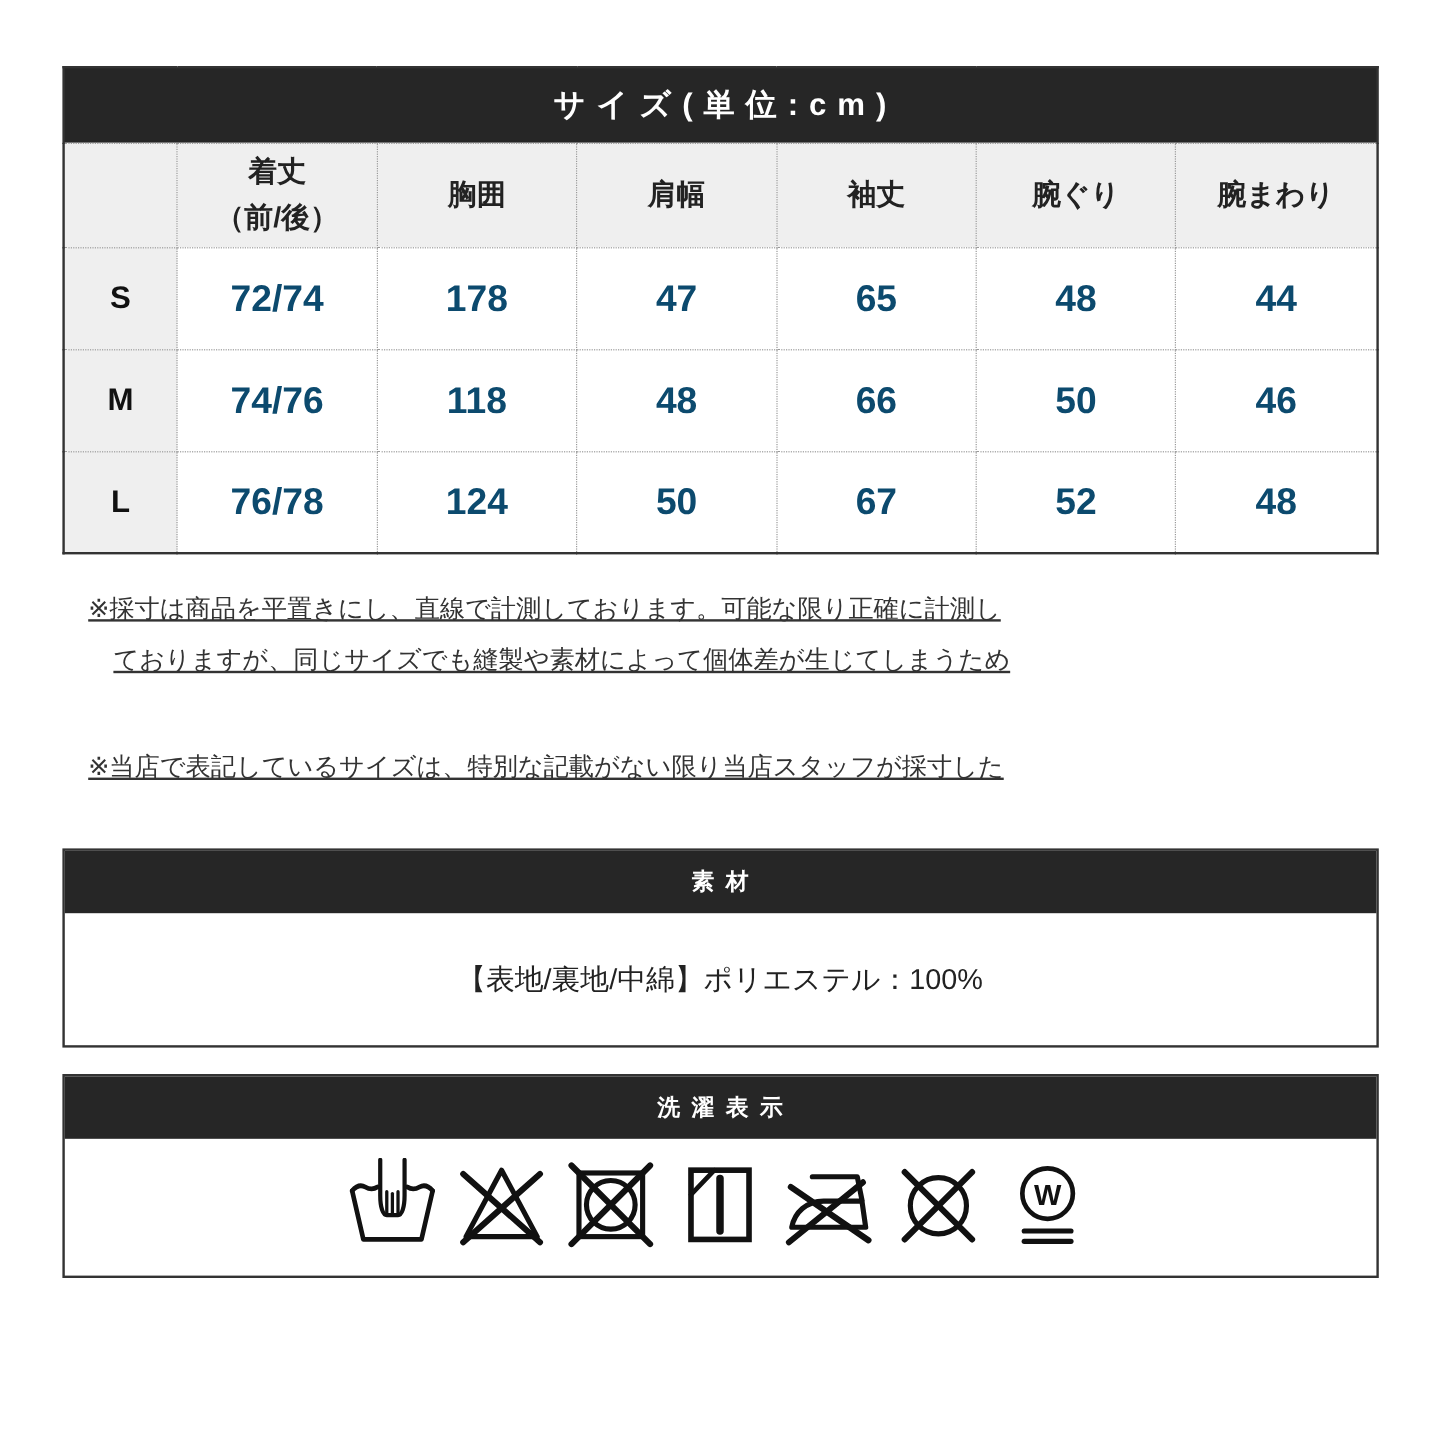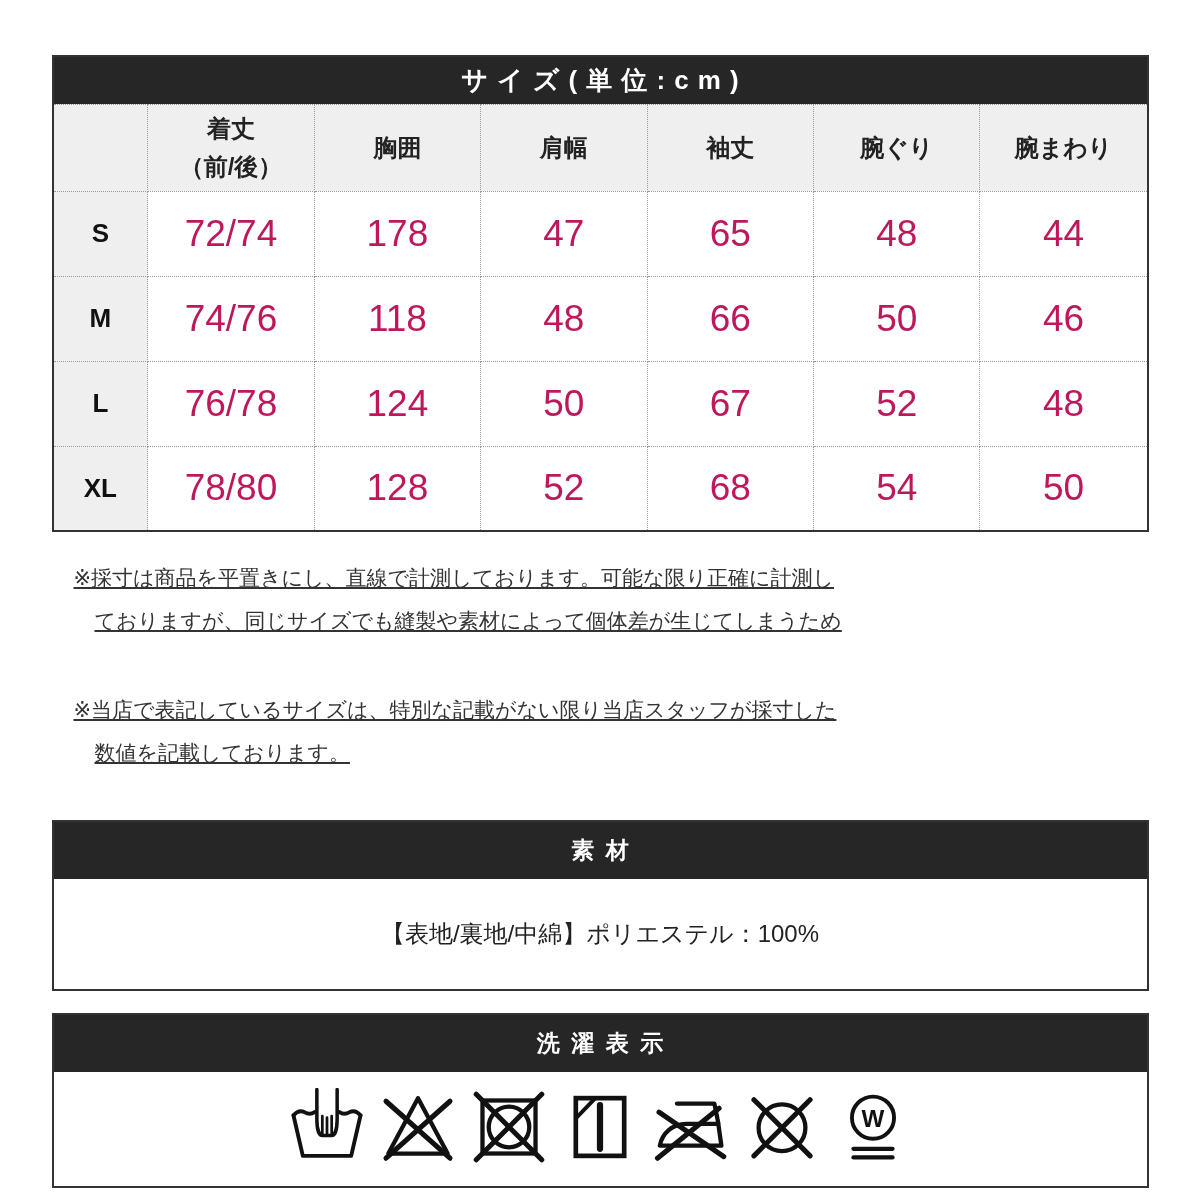--- a/index.html
+++ b/index.html
@@ -29,21 +29,21 @@
     text-align: center;
     vertical-align: middle;
   }
   .title-bar th {
     background: #262626;
     color: #ffffff;
     font-size: 26px;
     font-weight: bold;
     letter-spacing: 0.35em;
     text-indent: 0.35em;
-    height: 48px;
+    height: 63px;
     border: none;
   }
   .cols th {
     background: #efefef;
     color: #222222;
     font-size: 24px;
     font-weight: bold;
     height: 87px;
     line-height: 1.55;
   }
@@ -52,40 +52,40 @@
   .cols th .lbl { display: block; }
   tbody th.size-label {
     background: #efefef;
     color: #111111;
     font-size: 26px;
     font-weight: bold;
     height: 85px;
   }
   tbody td.val {
     background: #ffffff;
-    color: #be185d;
-    font-size: 37px;
-    font-weight: 400;
+    color: #0c4a6e;
+    font-size: 31px;
+    font-weight: 700;
     height: 85px;
   }
 
   
   .notes { margin: 24px 0 0 22px; text-decoration: underline; }
   .note { margin: 0 0 46px 0; font-size: 21px; color: #333333; line-height: 2.05; }
   .note .line { display: block; }
   .note .line.cont { padding-left: 21px; }
 
   
   .panel { border: 2px solid #333333; background: #ffffff; }
   .panel.material { margin-top: 34px; }
   .panel.laundry { margin-top: 22px; }
   .panel-header {
     background: #262626;
     color: #ffffff;
-    font-size: 23px;
+    font-size: 19px;
     font-weight: bold;
     text-align: center;
     letter-spacing: 0.5em;
     text-indent: 0.5em;
     padding: 13px 0;
   }
   .panel-body.material-body {
     text-align: center;
     font-size: 24px;
     color: #222222;
@@ -169,40 +169,30 @@
       </tr>
       <tr>
         <th class="size-label">L</th>
         <td class="val">76/78</td>
         <td class="val">124</td>
         <td class="val">50</td>
         <td class="val">67</td>
         <td class="val">52</td>
         <td class="val">48</td>
       </tr>
-      <tr>
-        <th class="size-label">XL</th>
-        <td class="val">78/80</td>
-        <td class="val">128</td>
-        <td class="val">52</td>
-        <td class="val">68</td>
-        <td class="val">54</td>
-        <td class="val">50</td>
-      </tr>
     </tbody>
   </table>
 
   <div class="notes">
     <p class="note">
       <span class="line">※採寸は商品を平置きにし、直線で計測しております。可能な限り正確に計測し</span>
       <span class="line cont">ておりますが、同じサイズでも縫製や素材によって個体差が生じてしまうため</span>
     </p>
     <p class="note">
       <span class="line">※当店で表記しているサイズは、特別な記載がない限り当店スタッフが採寸した</span>
-      <span class="line cont">数値を記載しております。</span>
     </p>
   </div>
 
   <div class="panel material">
     <div class="panel-header">素材</div>
     <div class="panel-body material-body">【表地/裏地/中綿】ポリエステル：100%</div>
   </div>
 
   <div class="panel laundry">
     <div class="panel-header">洗濯表示</div>

